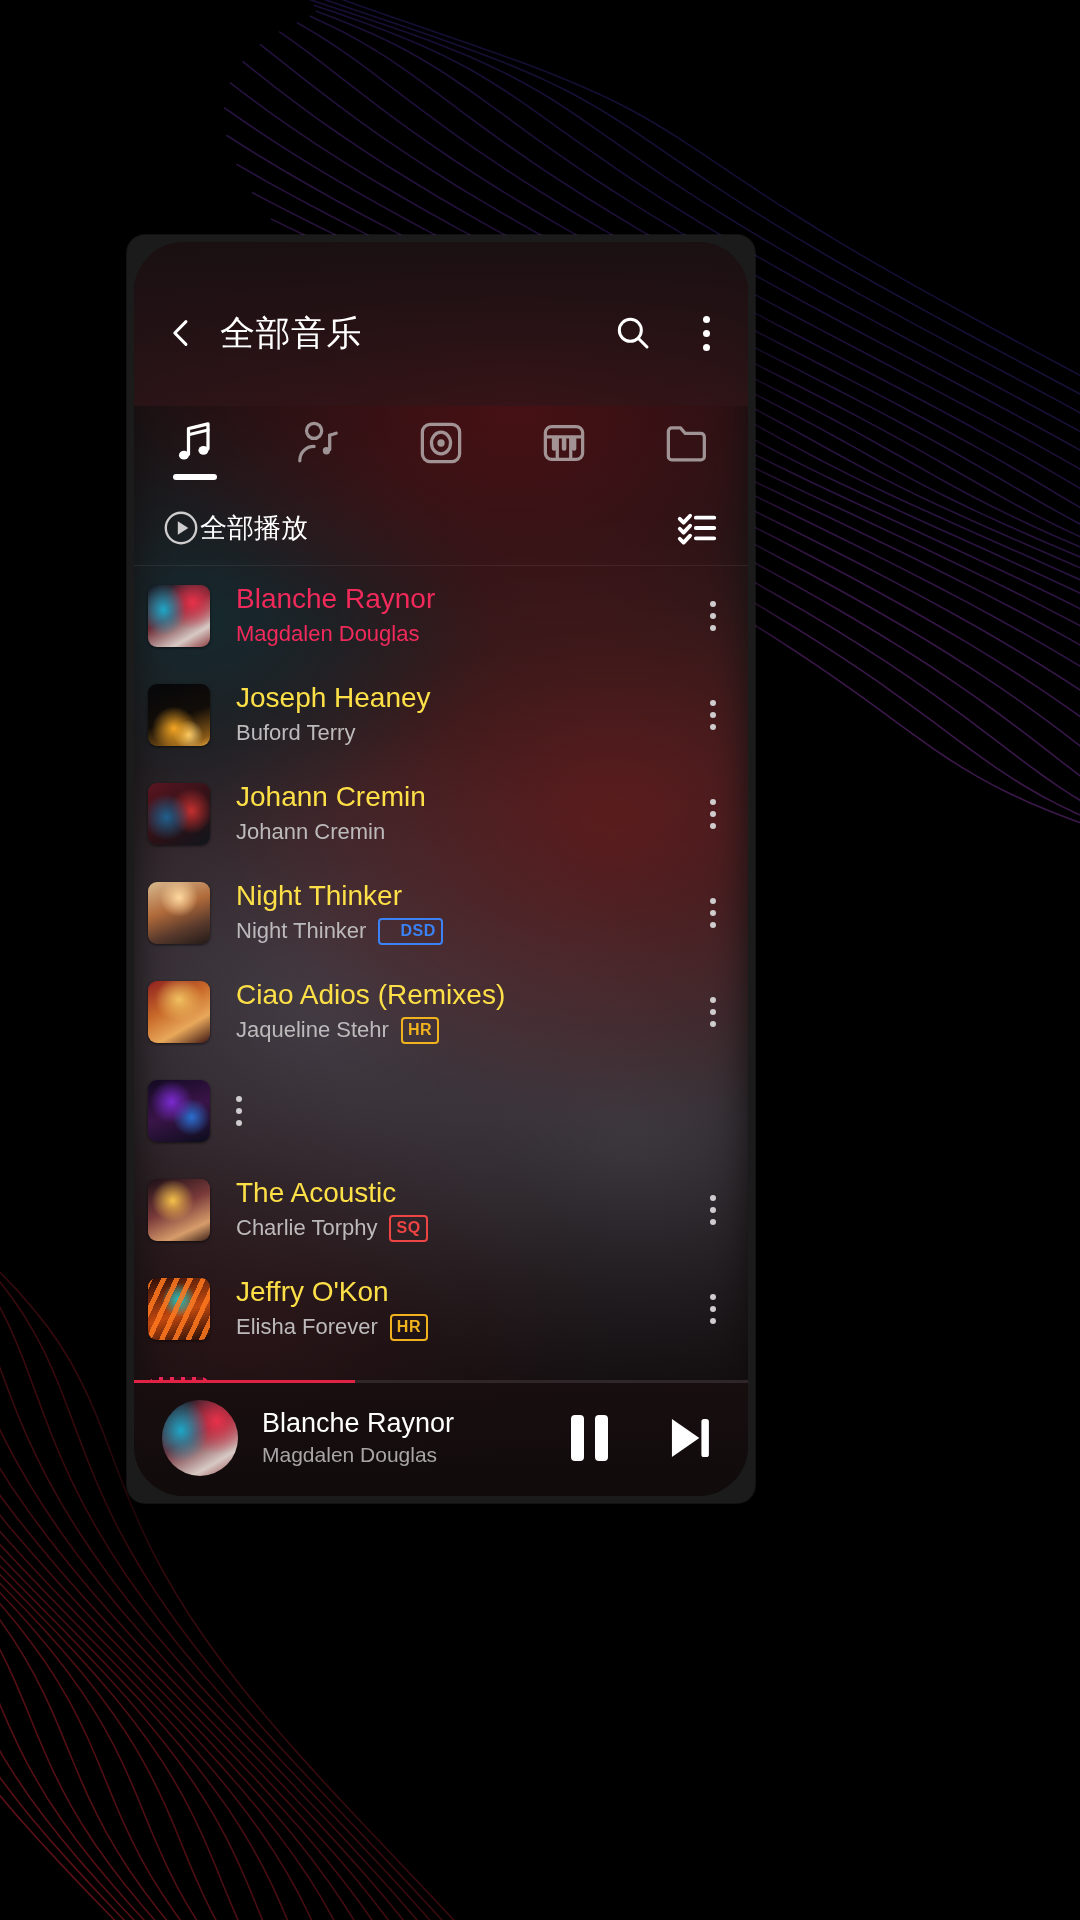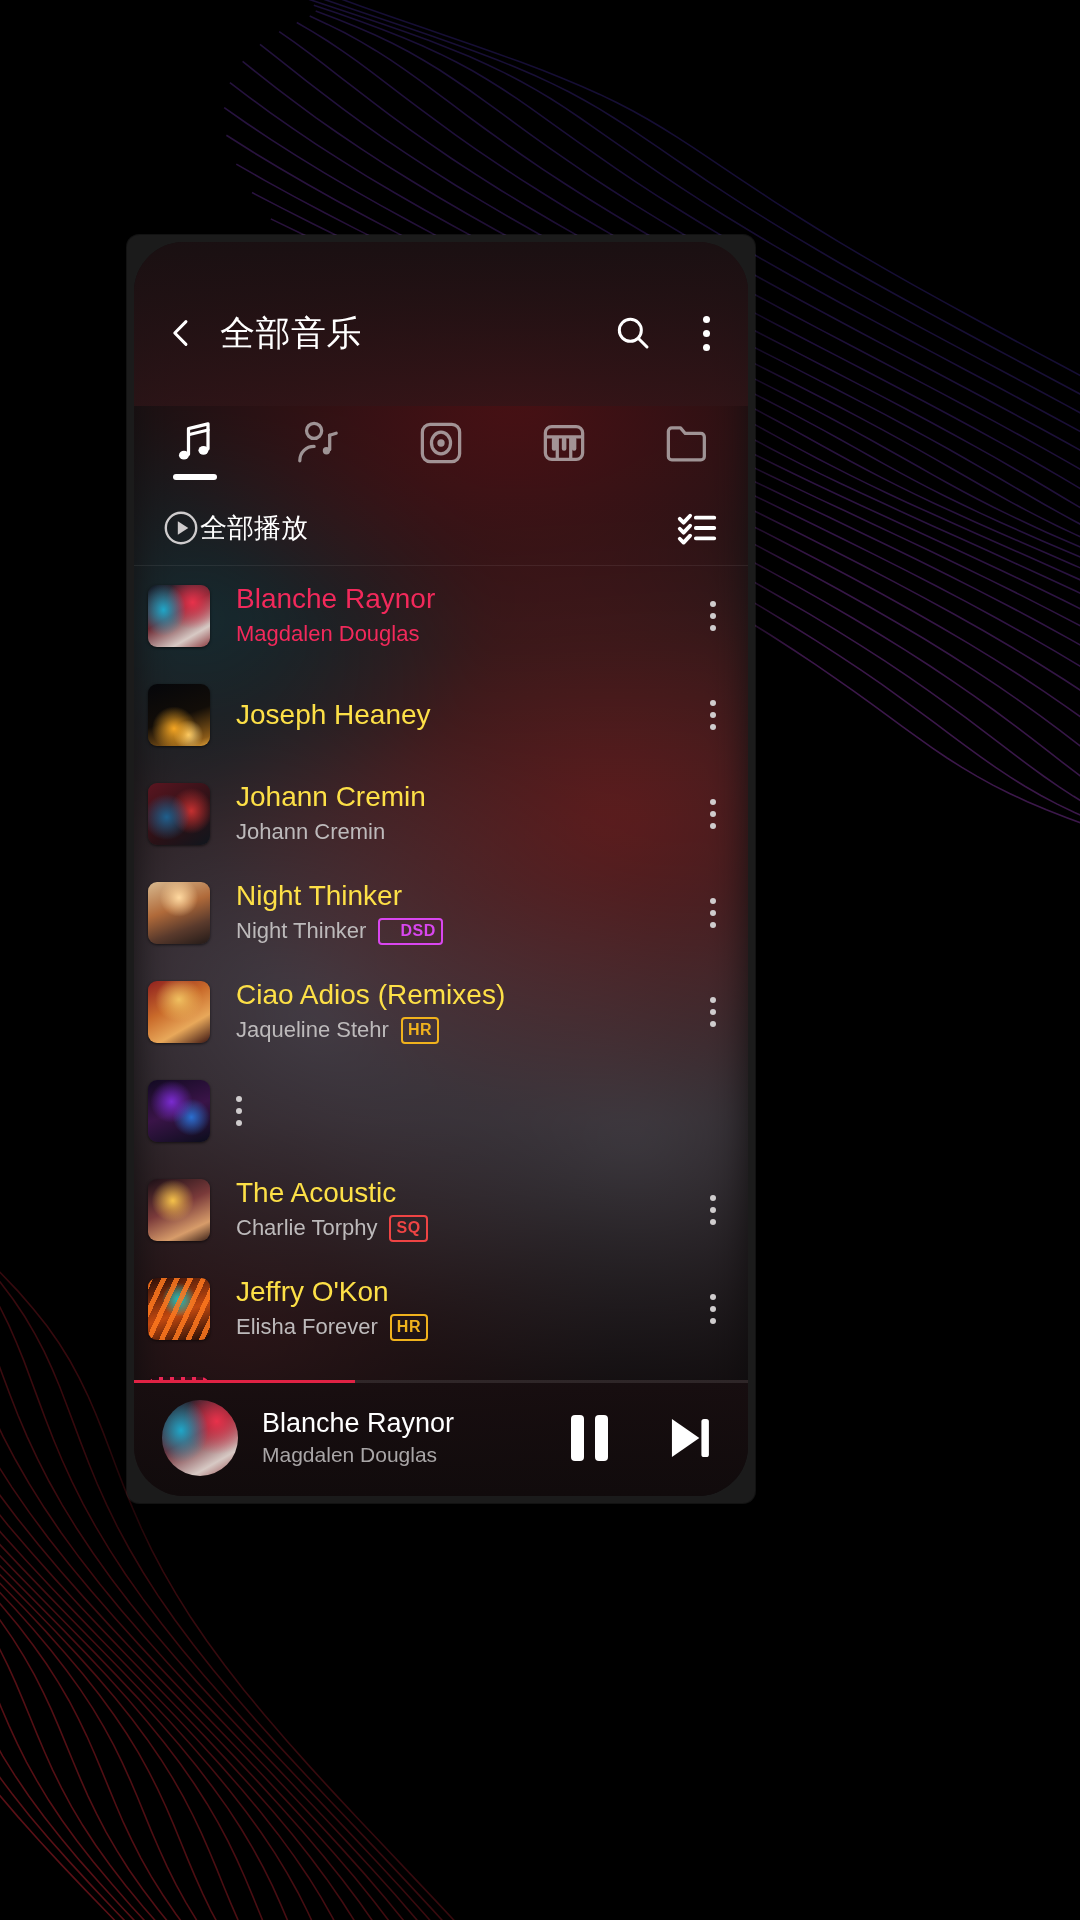--- a/index.html
+++ b/index.html
@@ -10,21 +10,21 @@
   }
 
   
   #wallpaper { position:absolute; inset:0; background:#000; overflow:hidden; }
   #wallpaper svg { position:absolute; inset:0; width:1080px; height:1920px; }
 
   
   #phone {
     position:absolute; left:127px; top:235px;
     width:628px; height:1268px;
-    border-radius:12px;
+    border-radius:18px;
     background:#1b1b1b;
     padding:7px;
     box-shadow:0 0 0 1px rgba(255,255,255,.07), 0 26px 60px rgba(0,0,0,.85);
   }
   #screen {
     position:relative; width:100%; height:100%;
     border-radius:50px; overflow:hidden;
     background:#151314;
   }
 
@@ -79,21 +79,21 @@
   .cover { width:62px; height:62px; border-radius:9px; flex:0 0 auto; overflow:hidden;
            box-shadow:0 1px 3px rgba(0,0,0,.6); }
   .cover > div { width:100%; height:100%; }
   .meta { margin-left:26px; min-width:0; flex:1 1 auto; }
   .t1 { color:#fde047; font-size:28px; line-height:34px; white-space:nowrap; overflow:hidden; text-overflow:ellipsis; }
   .t2 { color:#bdbabb; font-size:22px; line-height:30px; margin-top:3px;
         display:flex; align-items:center; gap:12px; white-space:nowrap; }
   .row.playing .t1, .row.playing .t2 { color:#f2295b; }
   .badge { font-size:16px; line-height:1; padding:3px 5px 4px; border-radius:4px;
            border:2px solid currentColor; font-weight:bold; letter-spacing:.5px; }
-  .badge.DSD { color:#d946ef;padding-left:20px; }
+  .badge.DSD { color:#3b82f6;padding-left:20px; }
   .badge.HR  { color:#f0b21d; }
   .badge.SQ  { color:#ef4444; }
   .rowmenu { margin-left:14px; flex:0 0 auto; display:flex; flex-direction:column;
              gap:6px; align-items:center; padding:10px 12px; cursor:pointer; }
   .rowmenu i { width:6px; height:6px; border-radius:50%; background:#cfcccd; display:block; }
 
   
   #player { position:absolute; left:0; right:0; bottom:0; height:116px;
             background:linear-gradient(180deg, rgba(24,14,16,.88), rgba(17,11,12,.96));
             display:flex; align-items:center; padding:0 28px; }
@@ -305,20 +305,23 @@
             <i></i>
             <i></i>
           </div>
         </div>
         <div class="row">
           <div class="cover">
             <div class="art-joseph"></div>
           </div>
           <div class="meta">
             <div class="t1">Joseph Heaney</div>
+            <div class="t2">
+              <span>Buford Terry</span>
+            </div>
           </div>
           <div class="rowmenu">
             <i></i>
             <i></i>
             <i></i>
           </div>
         </div>
         <div class="row">
           <div class="cover">
             <div class="art-johann"></div>

